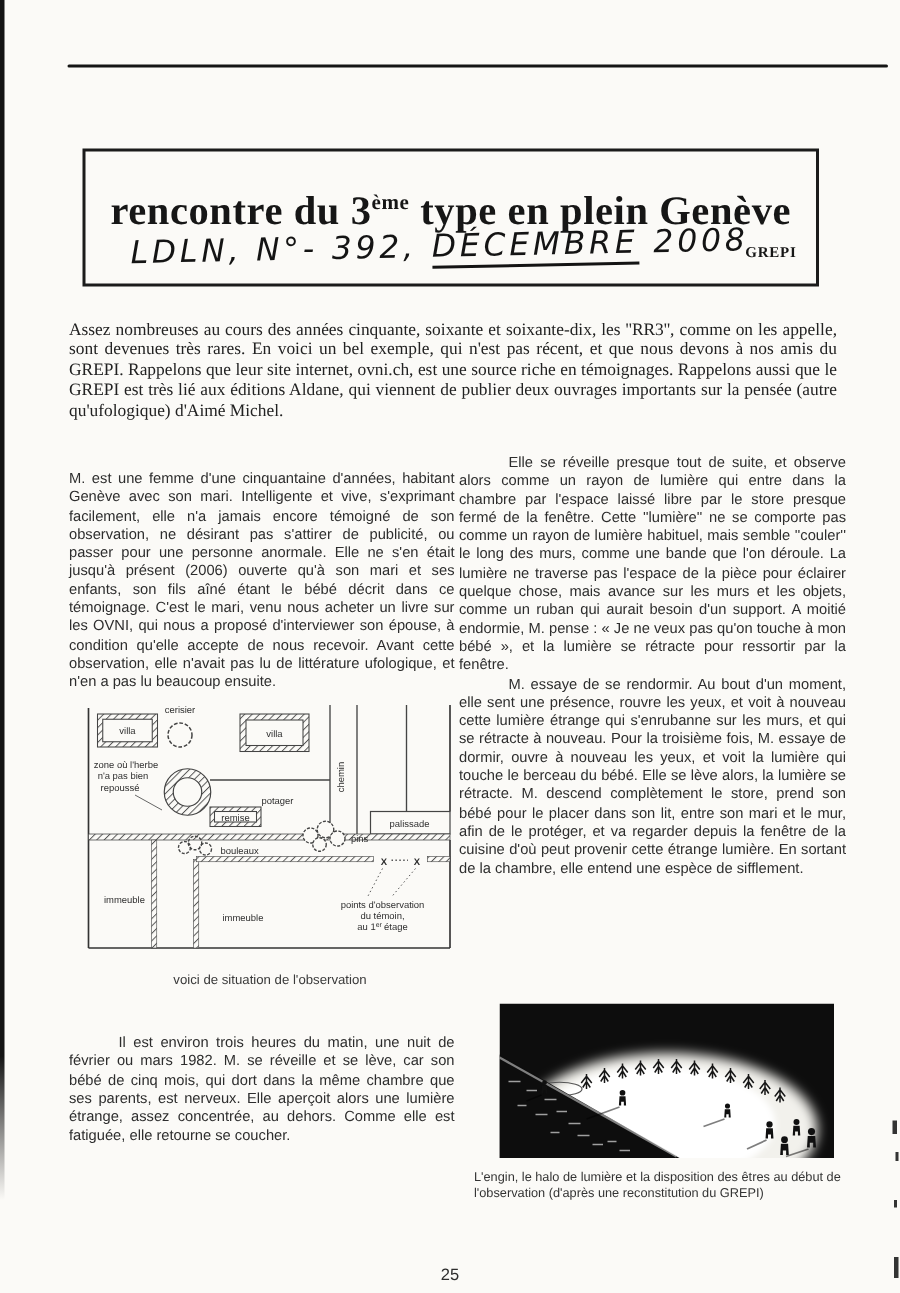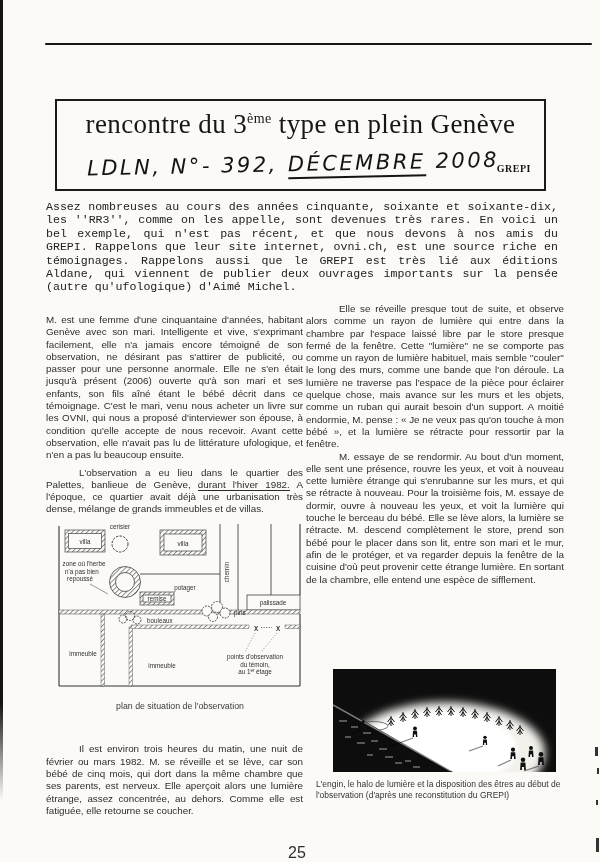--- a/index.html
+++ b/index.html
@@ -12,35 +12,35 @@
   
   .scan-left { position:absolute; left:0; top:0; width:3px; height:800px;
     background:linear-gradient(#141414 88%, rgba(20,20,20,0)); }
   .scan-top { position:absolute; left:45px; top:43px; width:547px; height:2.4px;
     background:#151515; border-radius:2px; }
   .speck { position:absolute; background:#333; }
 
   
   .title-box { position:absolute; left:55px; top:99px; width:487px; height:88px;
     border:2px solid #1b1b1b; background:#fbfaf7; }
-  .title { margin:0; padding-top:8px; text-align:center;
-    font-family:"Liberation Serif", serif; font-weight:400; font-size:27px;
+  .title { margin:0; padding-top:24px; text-align:center;
+    font-family:"Liberation Serif", serif; font-weight:700; font-size:27px;
     color:#161616; letter-spacing:.4px; }
   .title sup { font-size:14px; }
   .handwriting { position:absolute; left:30px; top:51px; white-space:nowrap;
     font-family:"DejaVu Sans", sans-serif; font-style:italic; font-size:21px;
     color:#141414; letter-spacing:2.5px; transform:rotate(-1.2deg); }
   .handwriting span { margin-right:10px; }
   .hw-u { border-bottom:2px solid #141414; padding-bottom:1px; }
   .org { position:absolute; right:13px; top:62px; font-family:Liberation Serif, serif;
     font-weight:bold; font-size:10px; letter-spacing:.5px; color:#161616; }
 
   
-  .intro { position:absolute; left:46px; top:200px; width:512px;
-    font-family:Liberation Mono, monospace; font-size:11.6px; line-height:13.4px;
+  .intro { position:absolute; left:46px; top:213px; width:512px;
+    font-family:Liberation Serif, serif; font-size:11.6px; line-height:13.4px;
     text-align:justify; color:#222; }
   .intro p { margin:0; }
   .ind { text-indent:36px; }
 
   
   .body-text { font-size:9.8px; line-height:12.3px; text-align:justify; color:#2d2d2d; }
   .colL { position:absolute; left:46px; top:314px; width:257px; }
   .colR { position:absolute; left:306px; top:303px; width:258px; }
   .colL p, .colR p { margin:0; }
   .ind2 { text-indent:33px; }
@@ -51,22 +51,22 @@
   .map-svg text { font-family:"Liberation Sans", sans-serif; font-size:6.3px; fill:#2f2f2f; }
   .map-caption { margin-top:7px; margin-left:11px; width:246px; text-align:center;
     font-size:8.8px; color:#3a3a3a; }
   .p4gap { margin-top:31px !important; }
 
   
   .photo { position:absolute; left:333px; top:669px; width:223px; height:103px; }
   .photo-caption { position:absolute; left:316px; top:779px; width:252px;
     font-size:8.5px; line-height:10.5px; color:#333; }
 
-  .page-num { position:absolute; left:288px; top:844px; width:24px; 
-    font-size:16px; color:#2d2d2d; }
+  .page-num { position:absolute; left:288px; top:844px; width:24px; text-align:center;
+    font-size:11px; color:#2d2d2d; }
 </style>
 </head>
 <body>
 
 <div class="page">
 
   <div class="scan-left"></div>
   <div class="scan-top"></div>
   <div class="speck" style="right:2px; top:747px; width:3px; height:9px;"></div>
   <div class="speck" style="right:1px; top:768px; width:2px; height:6px;"></div>
@@ -80,21 +80,20 @@
     </div>
     <div class="org">GREPI</div>
   </div>
 
   <div class="intro">
     <p>Assez nombreuses au cours des années cinquante, soixante et soixante-dix, les ''RR3'', comme on les appelle, sont devenues très rares. En voici un bel exemple, qui n'est pas récent, et que nous devons à nos amis du GREPI. Rappelons que leur site internet, ovni.ch, est une source riche en témoignages. Rappelons aussi que le GREPI est très lié aux éditions Aldane, qui viennent de publier deux ouvrages importants sur la pensée (autre qu'ufologique) d'Aimé Michel.</p>
   </div>
 
   <div class="colL body-text">
     <p>M. est une femme d'une cinquantaine d'années, habitant Genève avec son mari. Intelligente et vive, s'exprimant facilement, elle n'a jamais encore témoigné de son observation, ne désirant pas s'attirer de publicité, ou passer pour une personne anormale. Elle ne s'en était jusqu'à présent (2006) ouverte qu'à son mari et ses enfants, son fils aîné étant le bébé décrit dans ce témoignage. C'est le mari, venu nous acheter un livre sur les OVNI, qui nous a proposé d'interviewer son épouse, à condition qu'elle accepte de nous recevoir. Avant cette observation, elle n'avait pas lu de littérature ufologique, et n'en a pas lu beaucoup ensuite.</p>
-    <p class="ind2 p2gap"><span>L'observation a eu lieu dans le quartier des Palettes, banlieue de Genève, </span><span class="underl">durant l'hiver 1982.</span><span> A l'époque, ce quartier avait déjà une urbanisation très dense, mélange de grands immeubles et de villas.</span></p>
 
     <div class="map-wrap">
       <svg class="map-svg" width="246" height="168" viewBox="0 0 246 168">
         <defs>
           <pattern id="hatch" patternUnits="userSpaceOnUse" width="3.5" height="3.5" patternTransform="rotate(45)">
             <rect width="3.5" height="3.5" fill="#fbfaf7"></rect>
             <line x1="0" y1="0" x2="0" y2="3.5" stroke="#555" stroke-width="1.3"></line>
           </pattern>
         </defs>
 
@@ -179,21 +178,21 @@
         <text x="221" y="108.5" text-anchor="middle" font-weight="bold" font-size="8" fill="#111">X</text>
         <g stroke="#444" stroke-width="0.6" stroke-dasharray="1 1.8">
           <line x1="198" y1="111" x2="188" y2="130"></line>
           <line x1="220" y1="111" x2="204" y2="130"></line>
         </g>
         <text x="198" y="137" text-anchor="middle">points d'observation</text>
         <text x="198" y="144.5" text-anchor="middle">du témoin,</text>
         <text x="198" y="152" text-anchor="middle"><tspan>au 1</tspan><tspan dy="-2" font-size="4.6">er</tspan><tspan dy="2" dx="1.5">étage</tspan></text>
       </svg>
     </div>
-    <div class="map-caption">plan de situation de l'observation</div>
+    <div class="map-caption">voici de situation de l'observation</div>
 
     <p class="ind2 p4gap">Il est environ trois heures du matin, une nuit de février ou mars 1982. M. se réveille et se lève, car son bébé de cinq mois, qui dort dans la même chambre que ses parents, est nerveux. Elle aperçoit alors une lumière étrange, assez concentrée, au dehors. Comme elle est fatiguée, elle retourne se coucher.</p>
   </div>
 
   <div class="colR body-text">
     <p class="ind2">Elle se réveille presque tout de suite, et observe alors comme un rayon de lumière qui entre dans la chambre par l'espace laissé libre par le store presque fermé de la fenêtre. Cette ''lumière'' ne se comporte pas comme un rayon de lumière habituel, mais semble ''couler'' le long des murs, comme une bande que l'on déroule. La lumière ne traverse pas l'espace de la pièce pour éclairer quelque chose, mais avance sur les murs et les objets, comme un ruban qui aurait besoin d'un support. A moitié endormie, M. pense : « Je ne veux pas qu'on touche à mon bébé », et la lumière se rétracte pour ressortir par la fenêtre.</p>
     <p class="ind2">M. essaye de se rendormir. Au bout d'un moment, elle sent une présence, rouvre les yeux, et voit à nouveau cette lumière étrange qui s'enrubanne sur les murs, et qui se rétracte à nouveau. Pour la troisième fois, M. essaye de dormir, ouvre à nouveau les yeux, et voit la lumière qui touche le berceau du bébé. Elle se lève alors, la lumière se rétracte. M. descend complètement le store, prend son bébé pour le placer dans son lit, entre son mari et le mur, afin de le protéger, et va regarder depuis la fenêtre de la cuisine d'où peut provenir cette étrange lumière. En sortant de la chambre, elle entend une espèce de sifflement.</p>
   </div>
 
   <svg class="photo" viewBox="0 0 223 103">

